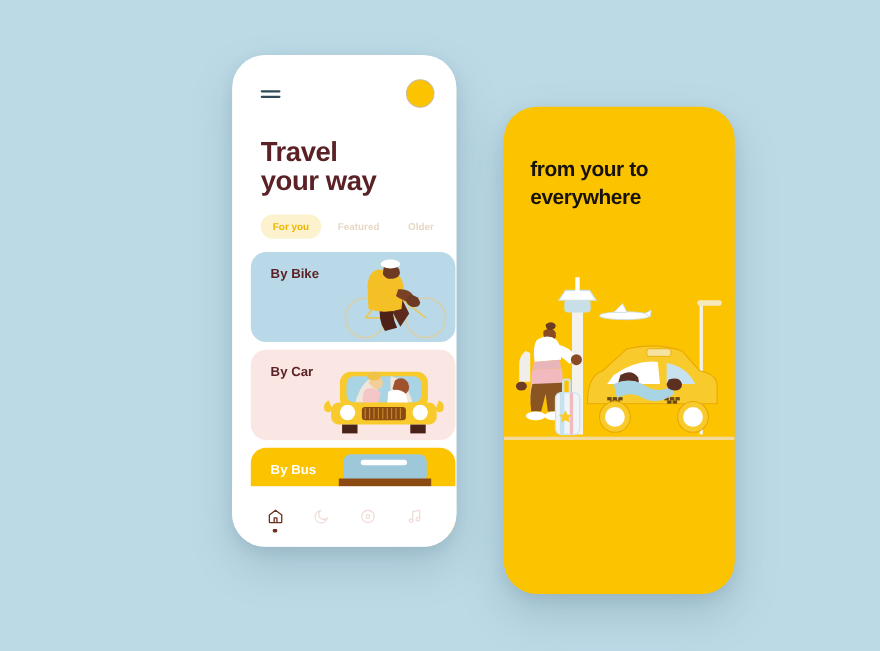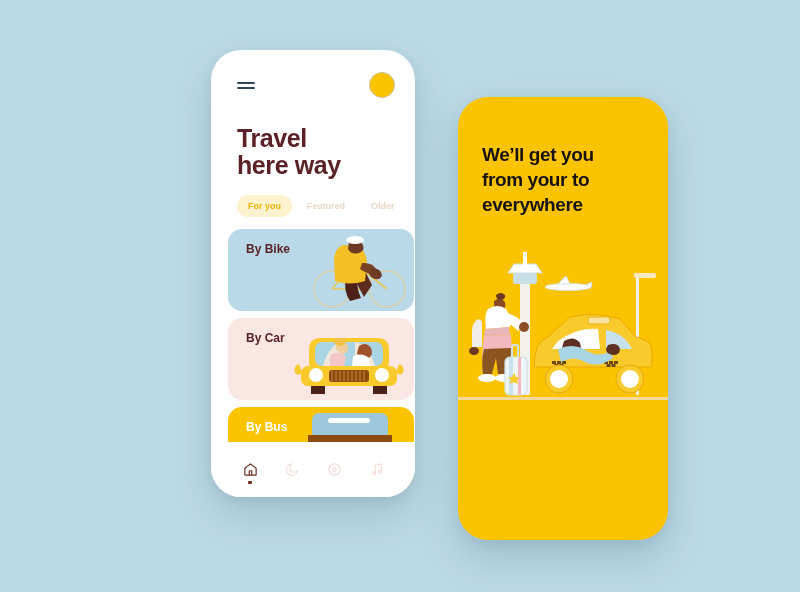--- a/index.html
+++ b/index.html
@@ -98,21 +98,21 @@
     <div class="l-topbar">
       <div class="menu-icon">
         <span></span>
         <span></span>
       </div>
       <div class="avatar"></div>
     </div>
 
     <div class="l-title">
       <div>Travel</div>
-      <div>here way</div>
+      <div>your way</div>
     </div>
 
     <div class="l-tabs">
       <div class="tab active">For you</div>
       <div class="tab">Featured</div>
       <div class="tab">Older</div>
     </div>
 
     <div class="cards">
 
@@ -202,21 +202,20 @@
           <path d="M10 18 V5 L20 3 V16"></path>
             <circle cx="7.5" cy="18" r="2.6"></circle>
             <circle cx="17.5" cy="16" r="2.6"></circle>
         </svg>
       </div>
     </div>
   </div>
 
   <div class="phone-right">
     <div class="r-title">
-      <div>We’ll get you</div>
       <div>from your to</div>
       <div>everywhere</div>
     </div>
 
     <svg class="r-art" viewBox="0 0 210 170">
 
       <rect x="0" y="148" width="210" height="3" fill="#f0e0d0" opacity=".75"></rect>
 
       <rect x="62" y="28" width="10" height="118" fill="#f3f1ec"></rect>
       <rect x="55" y="24" width="24" height="11" rx="3" fill="#c9dfe8"></rect>

